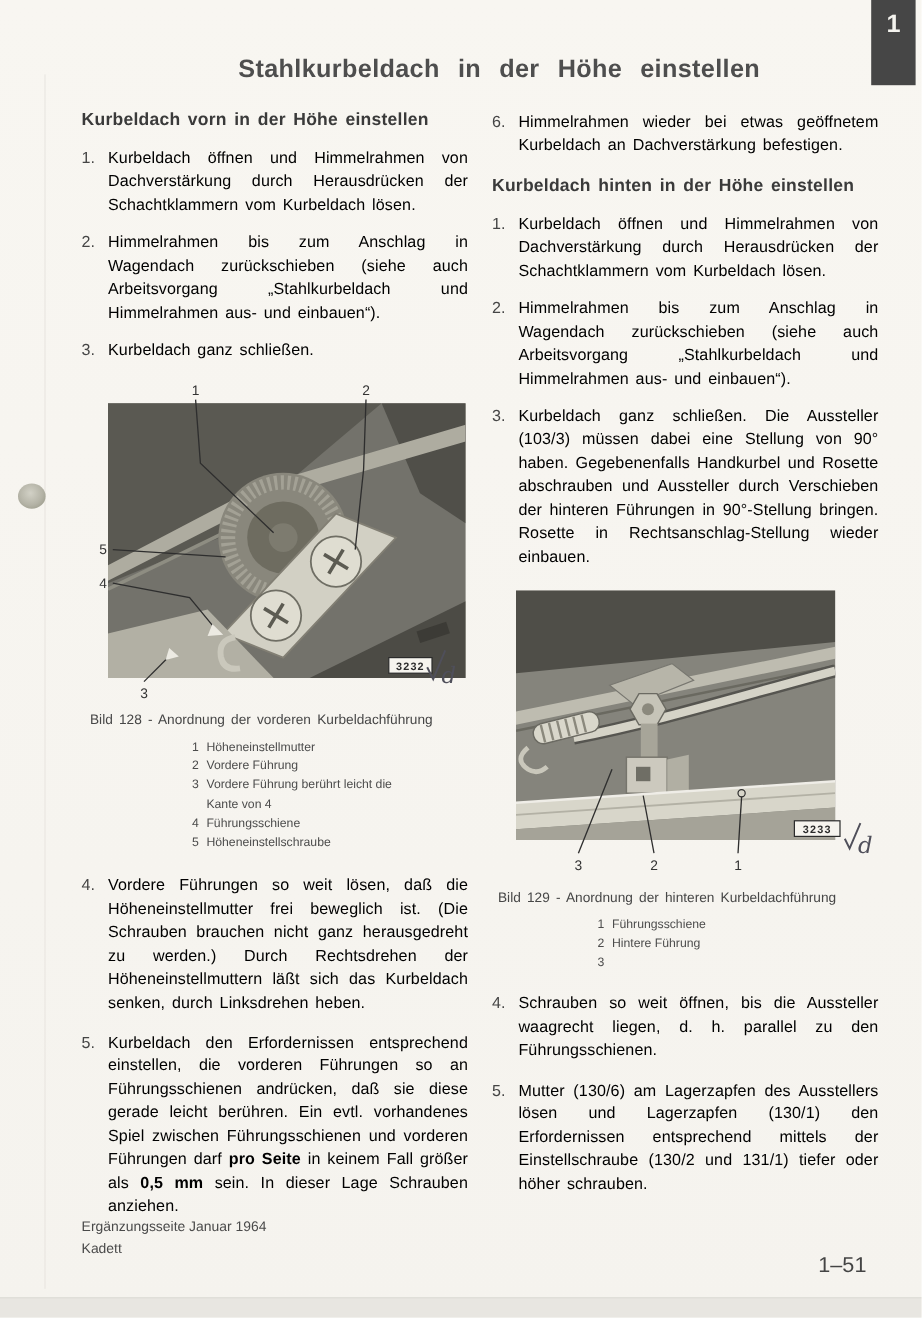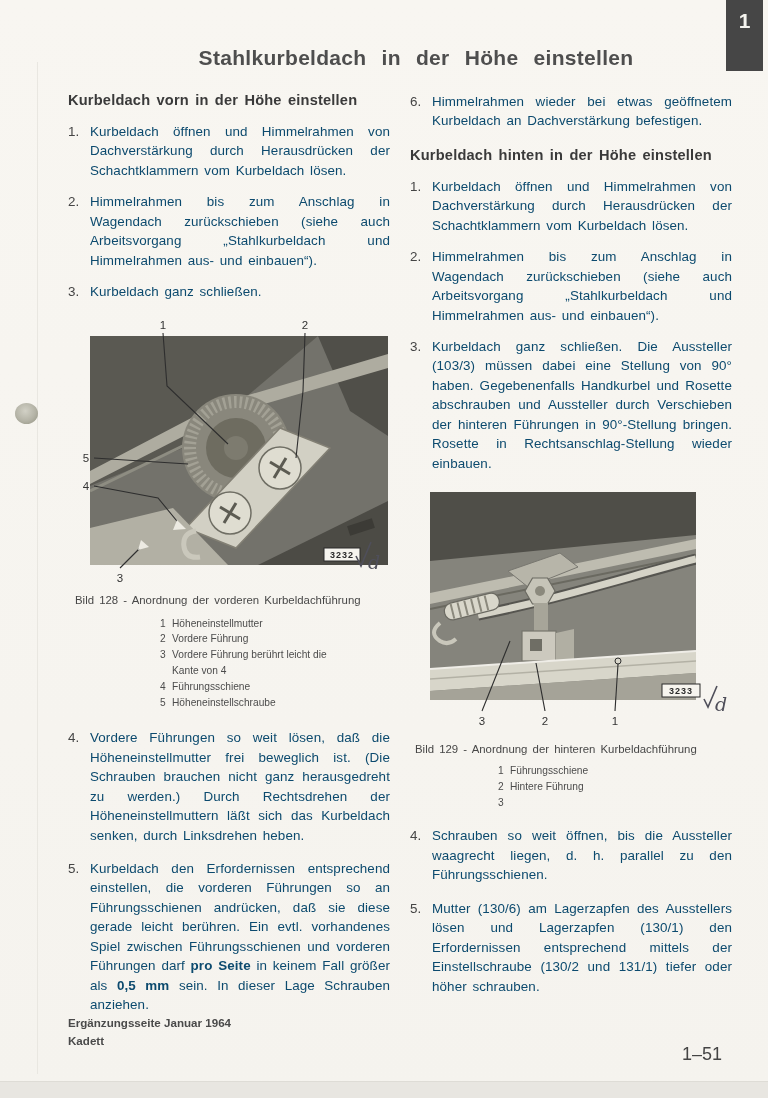--- a/index.html
+++ b/index.html
@@ -24,36 +24,36 @@
     word-spacing:9px;letter-spacing:.3px;padding-left:32px;
   }
   .columns{position:absolute;top:92px;left:68px;display:flex;gap:20px;}
   .col{width:322px;flex:0 0 322px;}
   .col-heading{
     font-size:14.6px;font-weight:bold;color:#3a3a3a;
     margin:0 0 14px 0;word-spacing:2px;letter-spacing:.2px;
   }
   .step{display:flex;margin-bottom:12px;font-size:13.4px;line-height:1.45;}
   .step-num{flex:0 0 22px;color:#454545;}
-  .step-text{flex:1;text-align:justify;word-spacing:.14em;letter-spacing:.1px;color:#0c4a6e;}
+  .step-text{flex:1;text-align:justify;word-spacing:.14em;letter-spacing:.1px;color:#000000;}
   .step-text b{font-weight:bold;}
   .figure{margin:4px 0 0 0;}
   .fig-svg{display:block;}
   svg text{font-family:"Liberation Sans",sans-serif;}
   .callout{font-size:11.5px;fill:#333;}
   .stamp-text{font-size:9px;font-weight:bold;letter-spacing:1px;fill:#2b2b2b;}
   .handwriting-text{font-family:"DejaVu Serif",serif;font-style:italic;font-size:19px;fill:#4f4f5a;}
   .fig-caption{font-size:11.4px;color:#474747;margin:10px 0 10px 7px;word-spacing:2px;}
   .legend{margin:0 0 16px 92px;font-size:10.2px;color:#4c4c4c;}
   .legend-129{margin-left:88px;margin-bottom:14px;}
   .legend-item{display:flex;line-height:1.55;}
   .legend-num{flex:0 0 12px;}
   .legend-text{max-width:158px;}
   .legend-129 .legend-text{max-width:130px;}
-  .footer{position:absolute;left:68px;top:1014px;font-size:11.6px;color:#4a4a4a;line-height:1.55;font-weight:bold;}
+  .footer{position:absolute;left:68px;top:1014px;font-size:11.6px;color:#4a4a4a;line-height:1.55;}
   .page-number{position:absolute;right:46px;top:1024px;font-size:18px;color:#444;margin-top:20px;}
   .punch-hole{
     position:absolute;left:15px;top:403px;width:23px;height:21px;border-radius:50%;
     background:radial-gradient(circle at 45% 38%,#d2d1c6,#b4b3a6 55%,#8f8f7e 100%);
   }
   .left-edge-line{position:absolute;left:37px;top:62px;width:1px;height:1012px;background:#e9e7e1;}
   .bottom-band{position:absolute;left:0;right:0;top:1081px;height:17px;background:#e8e6e1;border-top:1px solid #dedcd6;}
 </style>
 </head>
 <body>

